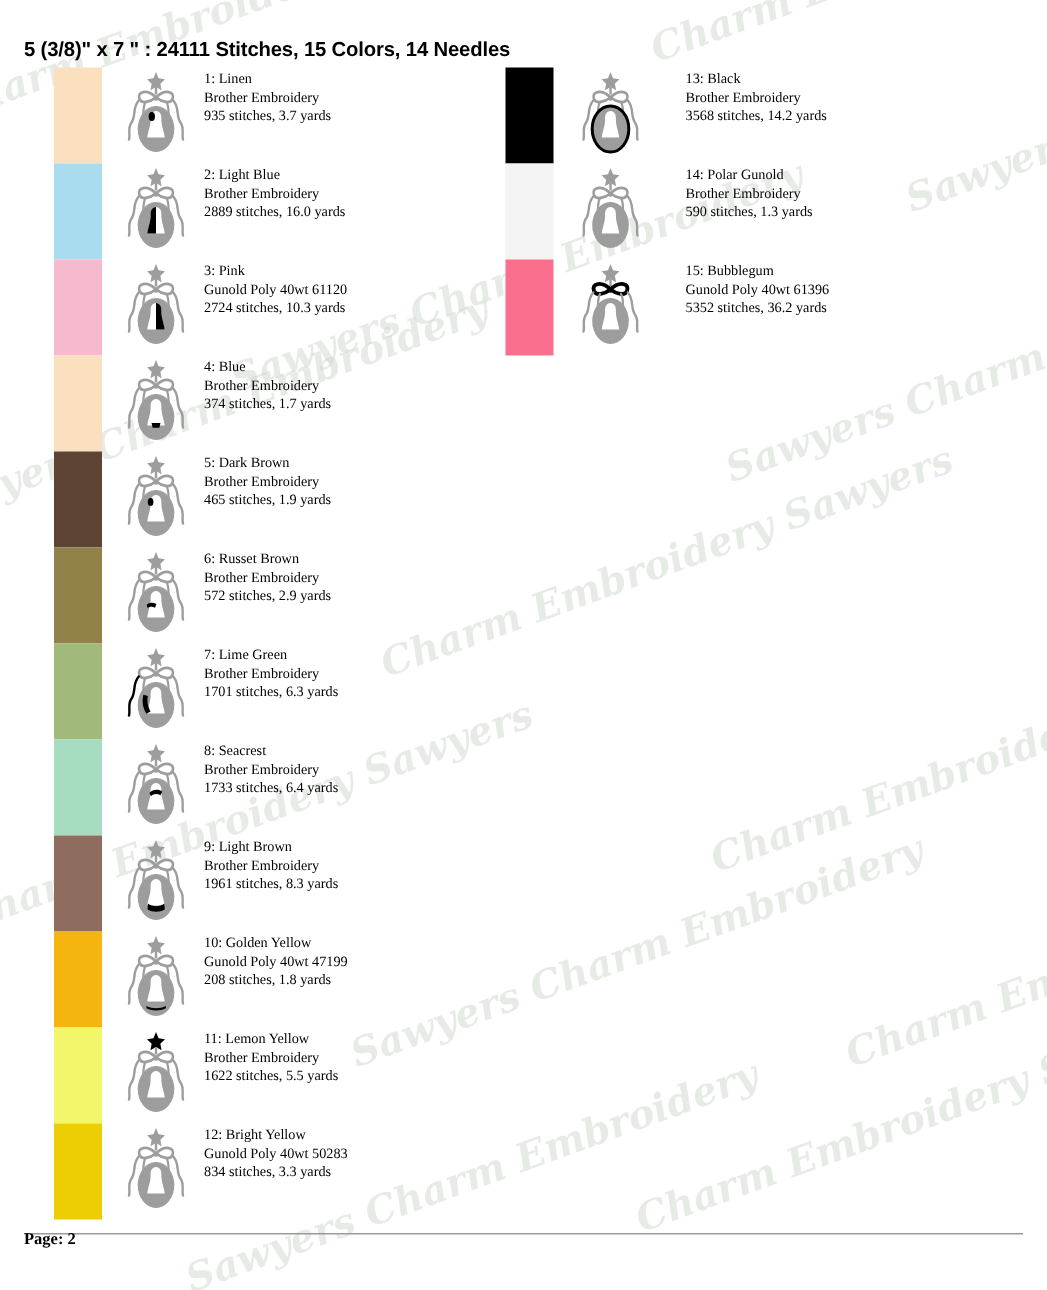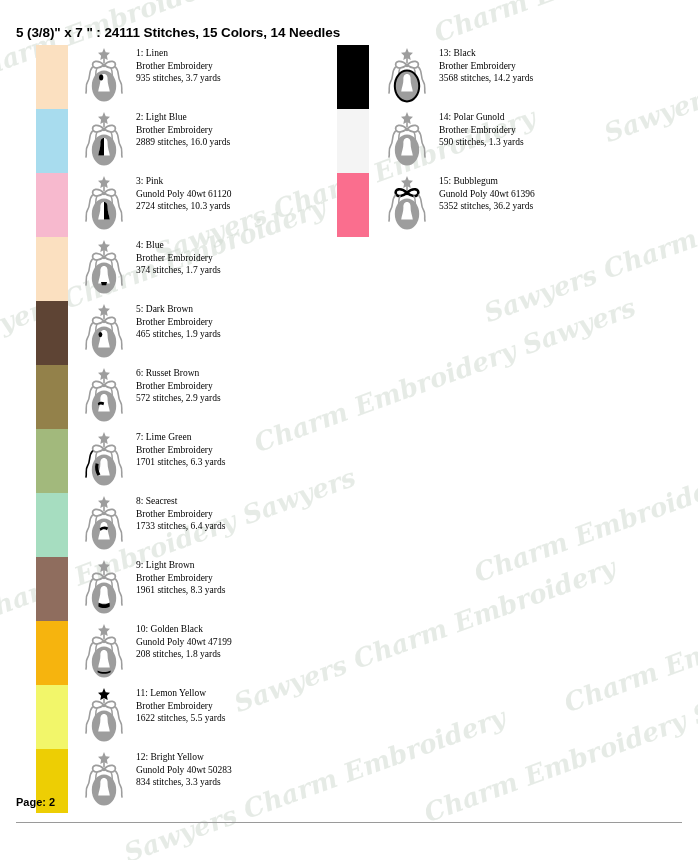--- a/index.html
+++ b/index.html
@@ -43,30 +43,30 @@
   .entry .info{
     position:absolute;left:120px;top:2px;
     font-size:9.5px;line-height:12.7px;
     color:#000;white-space:nowrap;font-family:Liberation Serif, serif;
   }
   .info div{height:12.7px;}
 
   
   .col-right .swatch{left:4px;}
   .col-right .thumb{left:48px;}
-  .col-right .info{left:106px;}
+  .col-right .info{left:124px;}
 
   
   .footer-rule{
     position:absolute;left:16px;right:16px;top:822px;
     border-top:1px solid #9a9a9a;z-index:9;
   }
   .footer{
-    position:absolute;left:16px;top:796px;
-    font-size:11px;font-weight:bold;z-index:10;
+    position:absolute;left:16px;top:820px;
+    font-size:11px;font-weight:bold;z-index:10;font-family:Liberation Serif, serif;
   }
   svg{display:block;}
 </style>
 </head>
 <body>
 
 <div class="page">
 
   <div class="watermarks">
       <div class="wm" style="left: -40px; top: 60px; font-size: 26px; transform: rotate(-20deg);">Charm Embroidery Sawyers</div>
@@ -585,21 +585,21 @@
       <ellipse cx="22.4" cy="32.6" rx="1.9" ry="2.6" fill="none"></ellipse>
       <path d="M19.8 37.2 C 22 35.4, 24.4 35.6, 26.2 36.6 L 25.4 39.2 C 23.6 38.2, 21.8 38.2, 20.4 39.4 Z" fill="none"></path>
       <path d="M17.6 33.2 C 16.4 37.8, 17.4 42.4, 19.6 45.8 L 22.4 44.4 C 20.6 41.4, 19.8 37.6, 20.6 34 Z" fill="none"></path>
       <path d="M21.6 34.6 C 23.8 32.2, 27.4 31.8, 30.2 33.6 L 29 36.2 C 26.8 34.8, 24.2 35.1, 22.6 36.9 Z" fill="none"></path>
       <path d="M20.6 44.4 C 23.8 46.8, 28.4 46.8, 31.6 44.4 L 31.8 48.4 C 28.4 50.4, 23.8 50.4, 20.4 48.4 Z" fill="none"></path>
       <path d="M19.6 48.6 C 23.6 50.6, 28.6 50.6, 32.6 48.6 L 32.6 50.2 C 28.6 52.2, 23.6 52.2, 19.6 50.2 Z" fill="#000000"></path>
     </g>
   </svg>
         </div>
         <div class="info">
-          <div>10: Golden Black</div>
+          <div>10: Golden Yellow</div>
           <div>Gunold Poly 40wt 47199</div>
           <div>208 stitches, 1.8 yards</div>
         </div>
       </div>
       <div class="entry">
         <div class="swatch" title="11: Lemon Yellow" style="background: rgb(242, 246, 106);"></div>
         <div class="thumb">
   <svg viewBox="0 0 52 62" width="52" height="62" aria-hidden="true">
 
     <path d="M26 2 l1.7 4.2 4.3 .6 -3.1 3 .8 4.3 -3.7 -2.1 -3.7 2.1 .8 -4.3 -3.1 -3 4.3 -.6 z" fill="#000000"></path>

